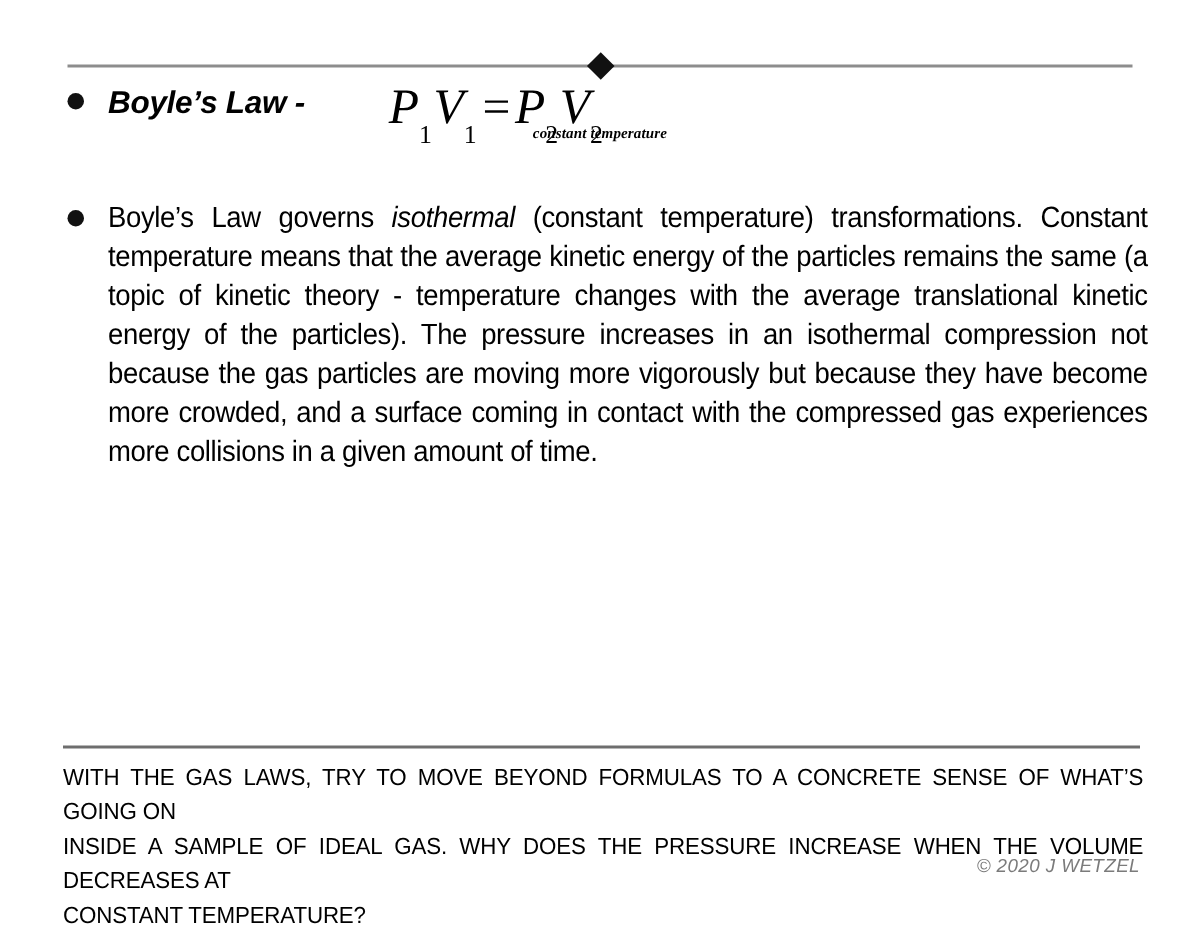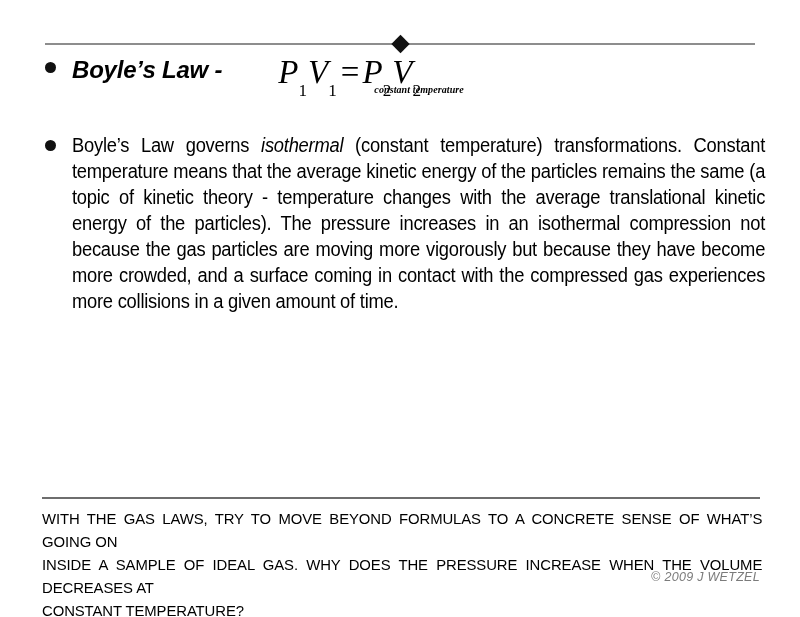--- a/index.html
+++ b/index.html
@@ -74,21 +74,21 @@
 
   
   .law-line {
     display: flex;
     align-items: flex-start;
     min-height: 56px;
   }
   .law-title {
     font-style: italic;
     font-weight: 600;
-    font-size: 24px;
+    font-size: 21px;
     letter-spacing: -0.2px;
     line-height: 1.1;
     padding-top: 2px;
     white-space: nowrap;
   }
   .equation {
     position: relative;
     margin-left: 56px;
     font-family: "Liberation Serif", serif;
     font-style: italic;
@@ -212,16 +212,16 @@
   </div>
 
   <div class="bottom-rule"></div>
 
   <div class="footer">
     <div class="footer-text">
       <div>WITH THE GAS LAWS, TRY TO MOVE BEYOND FORMULAS TO A CONCRETE SENSE OF WHAT’S GOING ON</div>
       <div>INSIDE A SAMPLE OF IDEAL GAS.  WHY DOES THE PRESSURE INCREASE WHEN THE VOLUME DECREASES AT</div>
       <div class="last-line">CONSTANT TEMPERATURE?</div>
     </div>
-    <div class="copyright">© 2009 J WETZEL</div>
+    <div class="copyright">© 2020 J WETZEL</div>
   </div>
 
 </div>
 
 </body></html>

